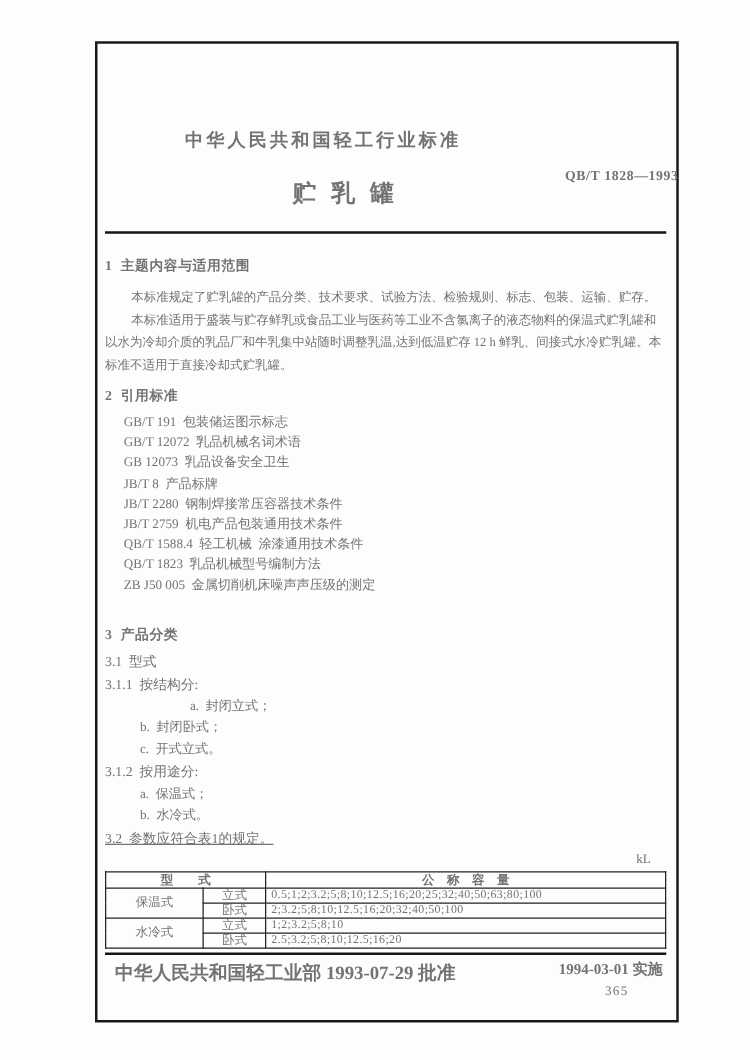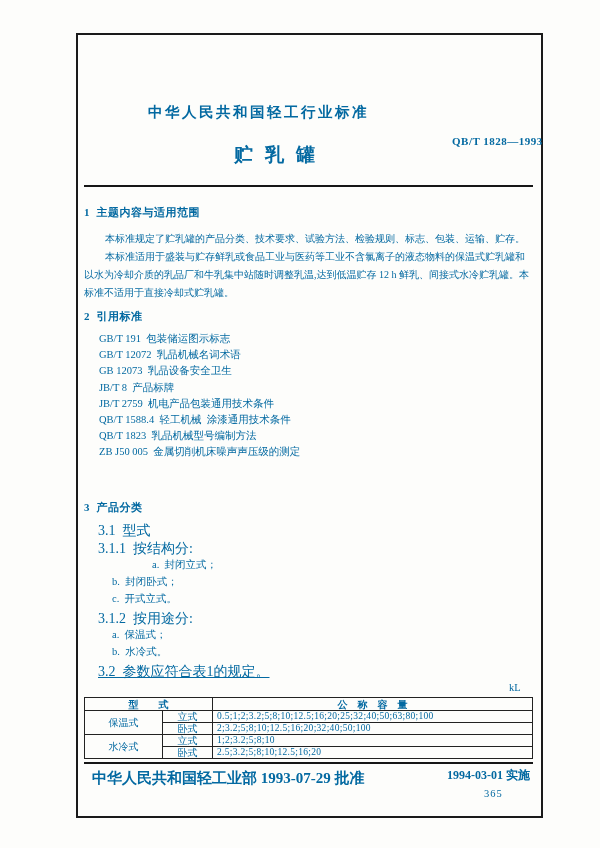--- a/index.html
+++ b/index.html
@@ -3,21 +3,21 @@
 <meta charset="utf-8">
 <style>
   * { margin:0; padding:0; box-sizing:border-box; }
   html,body { width:600px; height:848px; }
   body {
     background:#f8f8f6;
     font-family:"Liberation Serif","DejaVu Serif",serif;
   }
   .page {
     position:relative; width:600px; height:848px;
-    background:#fdfdfb; color:#0369a1; overflow:hidden;
+    background:#fdfdfb; color:#737373; overflow:hidden;
   }
   .frame {
     position:absolute; left:76px; top:33px; width:467px; height:785px;
     border:2px solid #1a1a1a;
   }
   .abs { position:absolute; }
   .line { white-space:pre; }
 
   .std-header { top:103px; left:148px; font-size:14.5px; font-weight:bold; letter-spacing:2.5px; }
   .std-number { top:135px; left:452px; font-size:11px; font-weight:bold; letter-spacing:0.5px; }
@@ -30,21 +30,21 @@
   .s1h { top:205px; left:84px; }
   .para { left:84px; width:450px; font-size:10px; line-height:18px; text-indent:21px; }
   .para1 { top:230px; white-space:pre; }
   .para2 { top:248px; }
   .s2h { top:309px; left:84px; }
 
   .refs { top:331px; left:99px; }
   .refs .ref { font-size:10.5px; line-height:16.2px; }
 
   .s3h { top:500px; left:84px; }
-  .cl { left:98px; font-size:14px; }
+  .cl { left:84px; font-size:11px; }
   .it { left:112px; font-size:10.5px; }
   .c31  { top:522px; } .c311 { top:540px; }
   .i311a{ top:558px;margin-left:40px; } .i311b{ top:575px; } .i311c{ top:592px; }
   .c312 { top:610px; }
   .i312a{ top:628px; } .i312b{ top:645px; }
   .c32  { top:663px;text-decoration:underline; }
 
   .tbl-caption { top:682px; left:84px; width:449px; text-align:center; font-size:11px; letter-spacing:2px; }
   .tbl-unit { top:682px; left:509px; font-size:10.5px; }
 
@@ -79,20 +79,21 @@
   <div class="abs h s1h line">1  主题内容与适用范围</div>
   <p class="abs para para1">本标准规定了贮乳罐的产品分类、技术要求、试验方法、检验规则、标志、包装、运输、贮存。</p>
   <p class="abs para para2">本标准适用于盛装与贮存鲜乳或食品工业与医药等工业不含氯离子的液态物料的保温式贮乳罐和以水为冷却介质的乳品厂和牛乳集中站随时调整乳温,达到低温贮存 12 h 鲜乳、间接式水冷贮乳罐。本标准不适用于直接冷却式贮乳罐。</p>
 
   <div class="abs h s2h line">2  引用标准</div>
   <div class="abs refs">
     <div class="ref line">GB/T 191  包装储运图示标志</div>
     <div class="ref line">GB/T 12072  乳品机械名词术语</div>
     <div class="ref line">GB 12073  乳品设备安全卫生</div>
     <div class="ref line">JB/T 8  产品标牌</div>
+    <div class="ref line">JB/T 2280  钢制焊接常压容器技术条件</div>
     <div class="ref line">JB/T 2759  机电产品包装通用技术条件</div>
     <div class="ref line">QB/T 1588.4  轻工机械  涂漆通用技术条件</div>
     <div class="ref line">QB/T 1823  乳品机械型号编制方法</div>
     <div class="ref line">ZB J50 005  金属切削机床噪声声压级的测定</div>
   </div>
 
   <div class="abs h s3h line">3  产品分类</div>
   <div class="abs cl c31 line">3.1  型式</div>
   <div class="abs cl c311 line">3.1.1  按结构分:</div>
   <div class="abs it i311a line">a.  封闭立式；</div>

